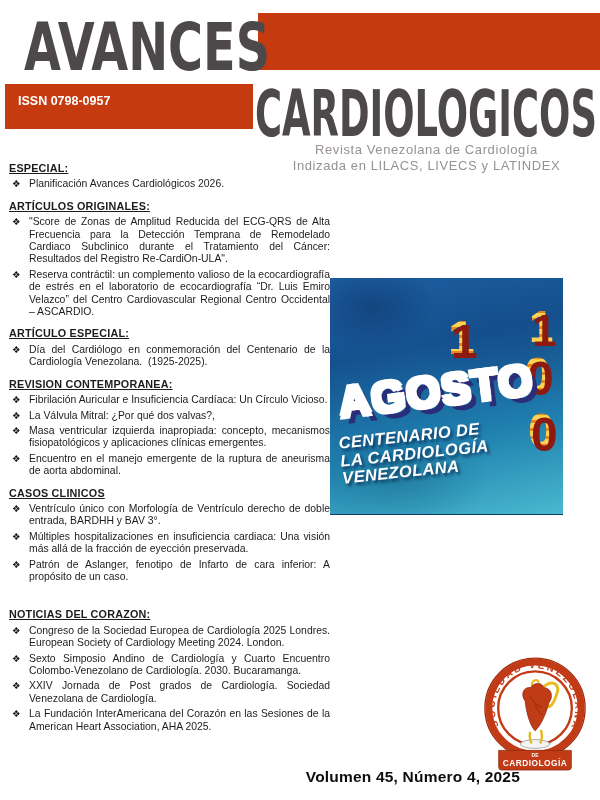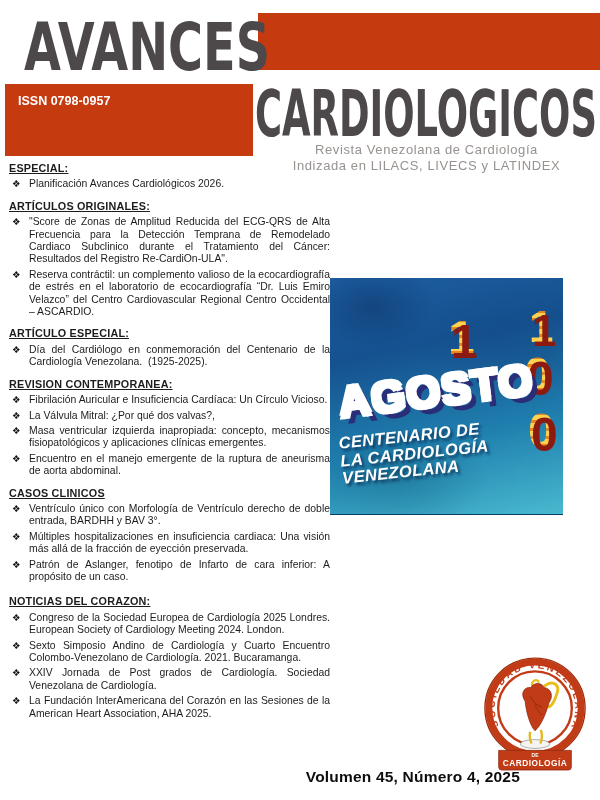--- a/index.html
+++ b/index.html
@@ -5,32 +5,32 @@
   html,body { margin:0; padding:0; background:#e8e8e8; }
   .page {
     position:relative; width:600px; height:800px; margin:0 auto;
     background:#ffffff; overflow:hidden;
     font-family:"Liberation Sans", sans-serif; color:#1c1c1c;
   }
 
   
   .band { position:absolute; background:#c63a10; }
   .band-top-right { left:258px; top:13px; width:342px; height:57px; }
-  .band-left { left:5px; top:84px; width:248px; height:72px; }
+  .band-left { left:5px; top:84px; width:248px; height:45px; }
   .issn-block { padding:9px 0 0 13px; color:#ffffff; font-weight:bold; font-size:12.5px; line-height:16px; }
   .title-avances { position:absolute; left:22px; top:6px; }
   .title-cardiologicos { position:absolute; left:253px; top:70px; }
   .subtitle { position:absolute; left:253px; top:142px; width:347px; text-align:center;
     color:#97928f; font-size:13px; line-height:15.5px; letter-spacing:0.6px; }
 
   
   .toc { position:absolute; left:9px; top:161px; width:321px; font-size:10.4px; line-height:12.4px; }
   .toc-heading { font-weight:bold; text-decoration:underline; font-size:10.8px; margin:9px 0 4px 0; letter-spacing:0.2px; }
   .toc-section:first-child .toc-heading { margin-top:1px; }
-  .toc-section:nth-child(6) .toc-heading { margin-top:12px; }
+  .toc-section:nth-child(6) .toc-heading { margin-top:25px; }
   .toc-item { position:relative; padding-left:20px; margin-bottom:3px; text-align:justify; }
   .toc-item .bullet { position:absolute; left:3px; top:0; font-size:9.5px; color:#111; }
 
   
   .poster {
     position:absolute; left:330px; top:278px; width:233px; height:236px; overflow:hidden;
     background:
       radial-gradient(90px 60px at 18% 12%, rgba(8,40,88,.38), transparent 70%),
       radial-gradient(130px 90px at 78% 28%, rgba(18,68,128,.32), transparent 72%),
       radial-gradient(120px 70px at 30% 85%, rgba(12,90,120,.35), transparent 75%),
@@ -125,21 +125,21 @@
       </div>
       <div class="toc-section">
         <div class="toc-heading">CASOS CLINICOS</div>
         <div class="toc-item"><span class="bullet">❖</span><span class="toc-item-text">Ventrículo único con Morfología de Ventrículo derecho de doble entrada, BARDHH y BAV 3°.</span></div>
         <div class="toc-item"><span class="bullet">❖</span><span class="toc-item-text">Múltiples hospitalizaciones en insuficiencia cardiaca: Una visión más allá de la fracción de eyección preservada.</span></div>
         <div class="toc-item"><span class="bullet">❖</span><span class="toc-item-text">Patrón de Aslanger, fenotipo de Infarto de cara inferior: A propósito de un caso.</span></div>
       </div>
       <div class="toc-section">
         <div class="toc-heading">NOTICIAS DEL CORAZON:</div>
         <div class="toc-item"><span class="bullet">❖</span><span class="toc-item-text">Congreso de la Sociedad Europea de Cardiología 2025 Londres. European Society of Cardiology Meeting 2024. London.</span></div>
-        <div class="toc-item"><span class="bullet">❖</span><span class="toc-item-text">Sexto Simposio Andino de Cardiología y Cuarto Encuentro Colombo-Venezolano de Cardiología. 2021. Bucaramanga.</span></div>
+        <div class="toc-item"><span class="bullet">❖</span><span class="toc-item-text">Sexto Simposio Andino de Cardiología y Cuarto Encuentro Colombo-Venezolano de Cardiología. 2030. Bucaramanga.</span></div>
         <div class="toc-item"><span class="bullet">❖</span><span class="toc-item-text">XXIV Jornada de Post grados de Cardiología. Sociedad Venezolana de Cardiología.</span></div>
         <div class="toc-item"><span class="bullet">❖</span><span class="toc-item-text">La Fundación InterAmericana del Corazón en las Sesiones de la American Heart Association, AHA 2025.</span></div>
       </div>
     </div>
 
   <div class="poster">
     <span class="poster-digit digit-left">1</span>
     <span class="poster-digit digit-r1">1</span>
     <span class="poster-digit digit-r2">0</span>
     <span class="poster-digit digit-r3">0</span>

